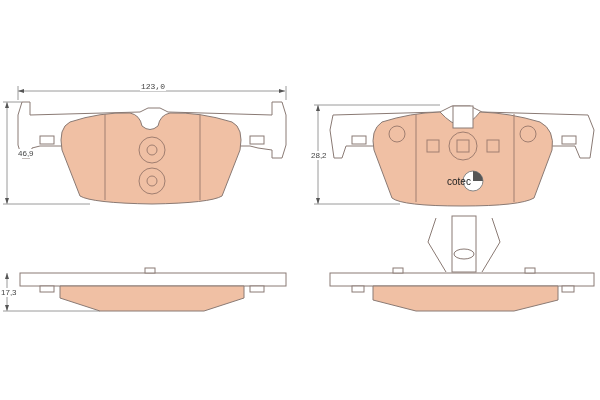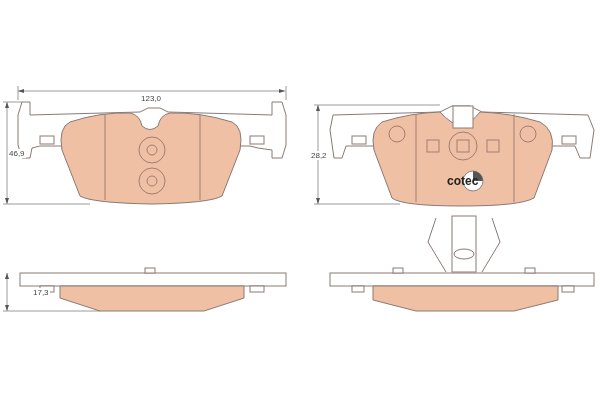--- a/index.html
+++ b/index.html
@@ -84,18 +84,18 @@
     <rect x="352" y="286" width="12" height="6" fill="#fff" stroke="#8a7a74"></rect>
     <rect x="562" y="286" width="12" height="6" fill="#fff" stroke="#8a7a74"></rect>
     <path d="M373,286 L558,286 L558,300 L514,311 L416,311 L373,300 Z" fill="#f0c0a4" stroke="#8a7a74"></path>
     <rect x="452" y="216" width="24" height="56" fill="#fff" stroke="#8a7a74"></rect>
     <path d="M436,218 L428,242 L440,262 L446,272" fill="none" stroke="#8a7a74"></path>
     <path d="M492,218 L500,242 L488,262 L482,272" fill="none" stroke="#8a7a74"></path>
     <ellipse cx="464" cy="254" rx="10" ry="5" fill="none" stroke="#8a7a74"></ellipse>
   </g>
 </svg>
 
-<div class="lbl" style="left:140px;top:94px;">123,0</div>
-<div class="lbl" style="left:8px;top:149px;text-align:center;">46,9</div>
+<div class="lbl" style="left:140px;top:82px;font-family:Liberation Mono, monospace;">123,0</div>
+<div class="lbl" style="left:17px;top:149px;text-align:center;">46,9</div>
 <div class="lbl" style="left:310px;top:151px;">28,2</div>
-<div class="lbl" style="left:0px;top:288px;margin-left:32px;">17,3</div>
-<div class="lbl" style="left:446px;top:177px;font-weight:bold;background:none;color:#222;font-size:12px;">cotec</div>
+<div class="lbl" style="left:0px;top:288px;">17,3</div>
+<div class="lbl" style="left:446px;top:177px;font-weight:normal;background:none;color:#222;font-size:10px;">cotec</div>
 </div>
 
 </body></html>

